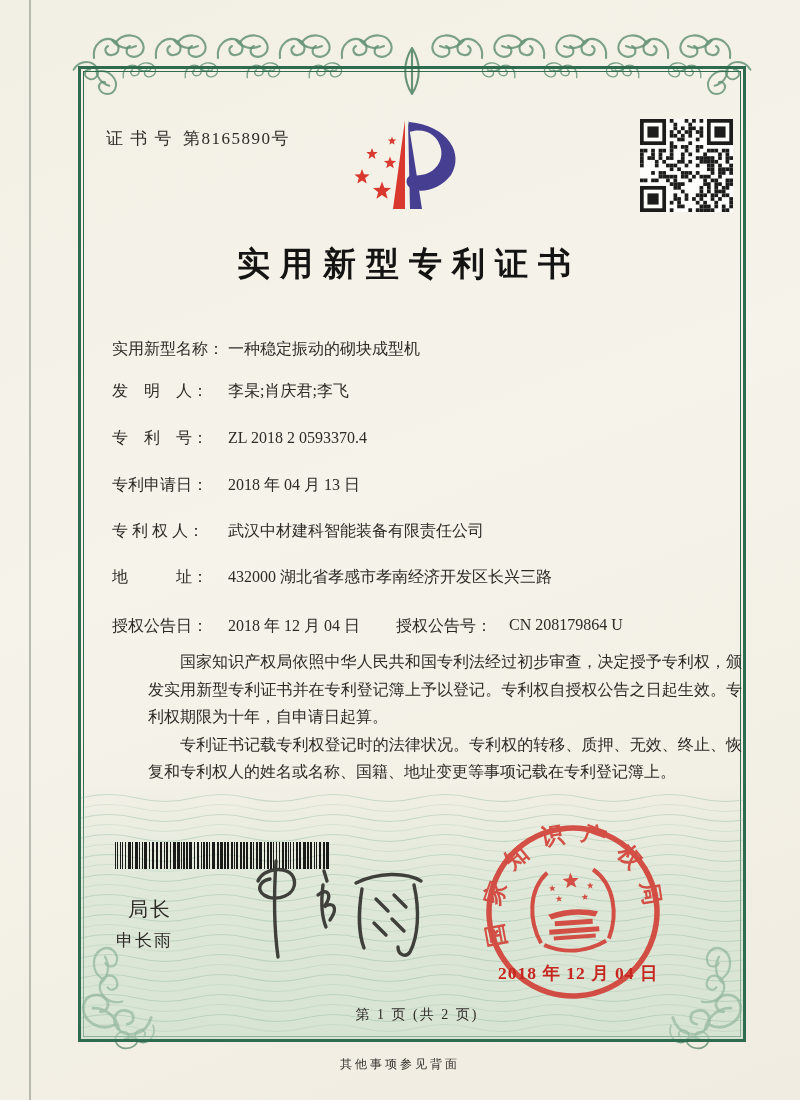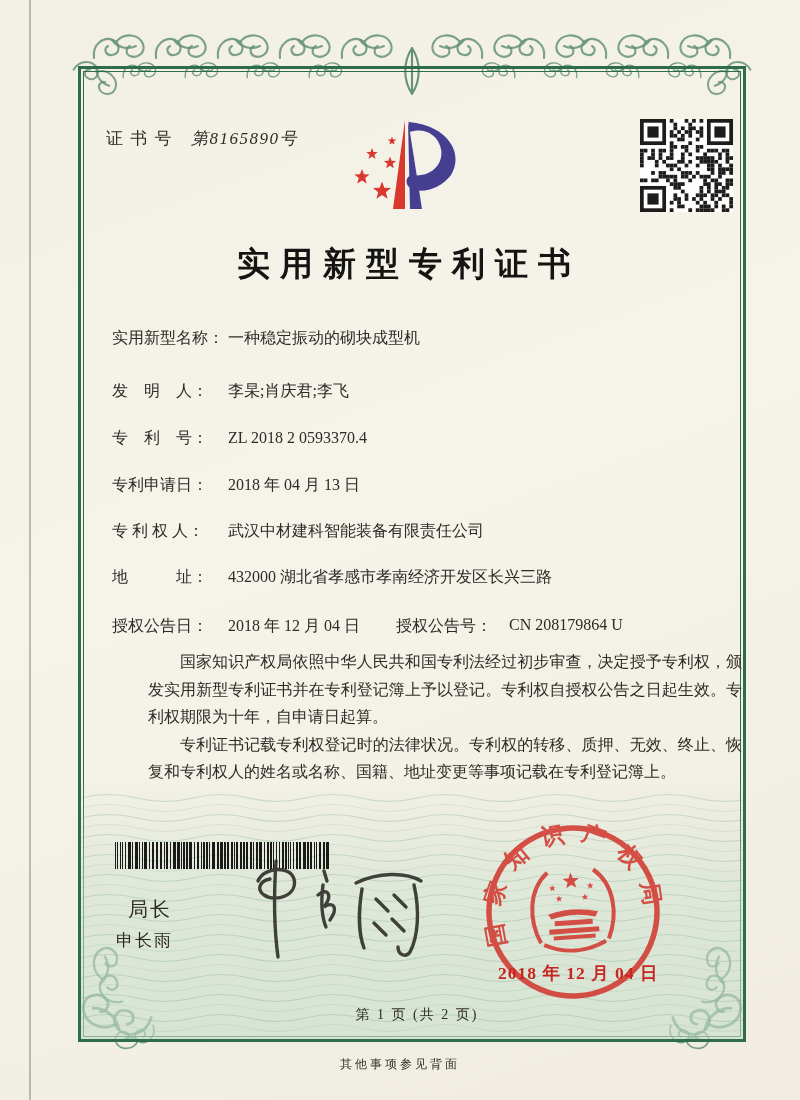--- a/index.html
+++ b/index.html
@@ -6,28 +6,28 @@
   body{width:800px;height:1100px;background:#e9e6da;font-family:"Liberation Serif","DejaVu Serif",serif;}
   .page{position:relative;width:800px;height:1100px;overflow:hidden;
         background:linear-gradient(160deg,#f2efe5 0%,#f6f3ea 45%,#f0ece1 100%);color:#2e2b27;}
   .abs{position:absolute;}
   .scan-edge{left:29px;top:0;width:2px;height:1100px;background:rgba(70,90,75,.35);}
   
   .frame-outer{left:78px;top:66px;width:662px;height:970px;border:3px solid #2e6b4f;}
   .frame-inner{position:absolute;inset:2px;border:1px solid #2e6b4f;}
   
   .cert-no{left:106px;top:127px;font-size:17px;letter-spacing:1.5px;}
-  .cert-no .num{margin-left:18px;font-style:italic;}
+  .cert-no .num{margin-left:10px;}
   .logo{left:348px;top:92px;width:132px;height:132px;}
   .qr{left:640px;top:119px;width:93px;height:93px;}
   .title{left:78px;top:242px;width:662px;text-align:center;font-size:33px;font-weight:bold;
          letter-spacing:10px;color:#141412;}
   .field{position:absolute;left:112px;font-size:16px;white-space:nowrap;}
   .flabel{display:inline-block;width:116px;}
-  .row0{top:328px}.row1{top:381px}.row2{top:428px}.row3{top:475px}
+  .row0{top:339px}.row1{top:381px}.row2{top:428px}.row3{top:475px}
   .row4{top:521px}.row5{top:567px}.rowg{top:616px;width:600px;}
   .rowg span{position:absolute;top:0;white-space:nowrap;}
   .g-dl{left:0;width:116px;} .g-dv{left:116px;} .g-nl{left:284px;} .g-nv{left:397px;}
   
   .paras{left:112px;top:648px;width:594px;font-size:16px;line-height:27.5px;text-align:justify;margin-left:36px;}
   .paras p{margin:0;text-indent:2em;}
   
   .wash{left:81px;top:780px;width:662px;height:259px;
         background:linear-gradient(180deg,rgba(208,227,209,0) 0%,rgba(204,225,205,.5) 40%,rgba(198,221,201,.62) 100%);}
   .waves{left:81px;top:790px;width:662px;height:249px;}

